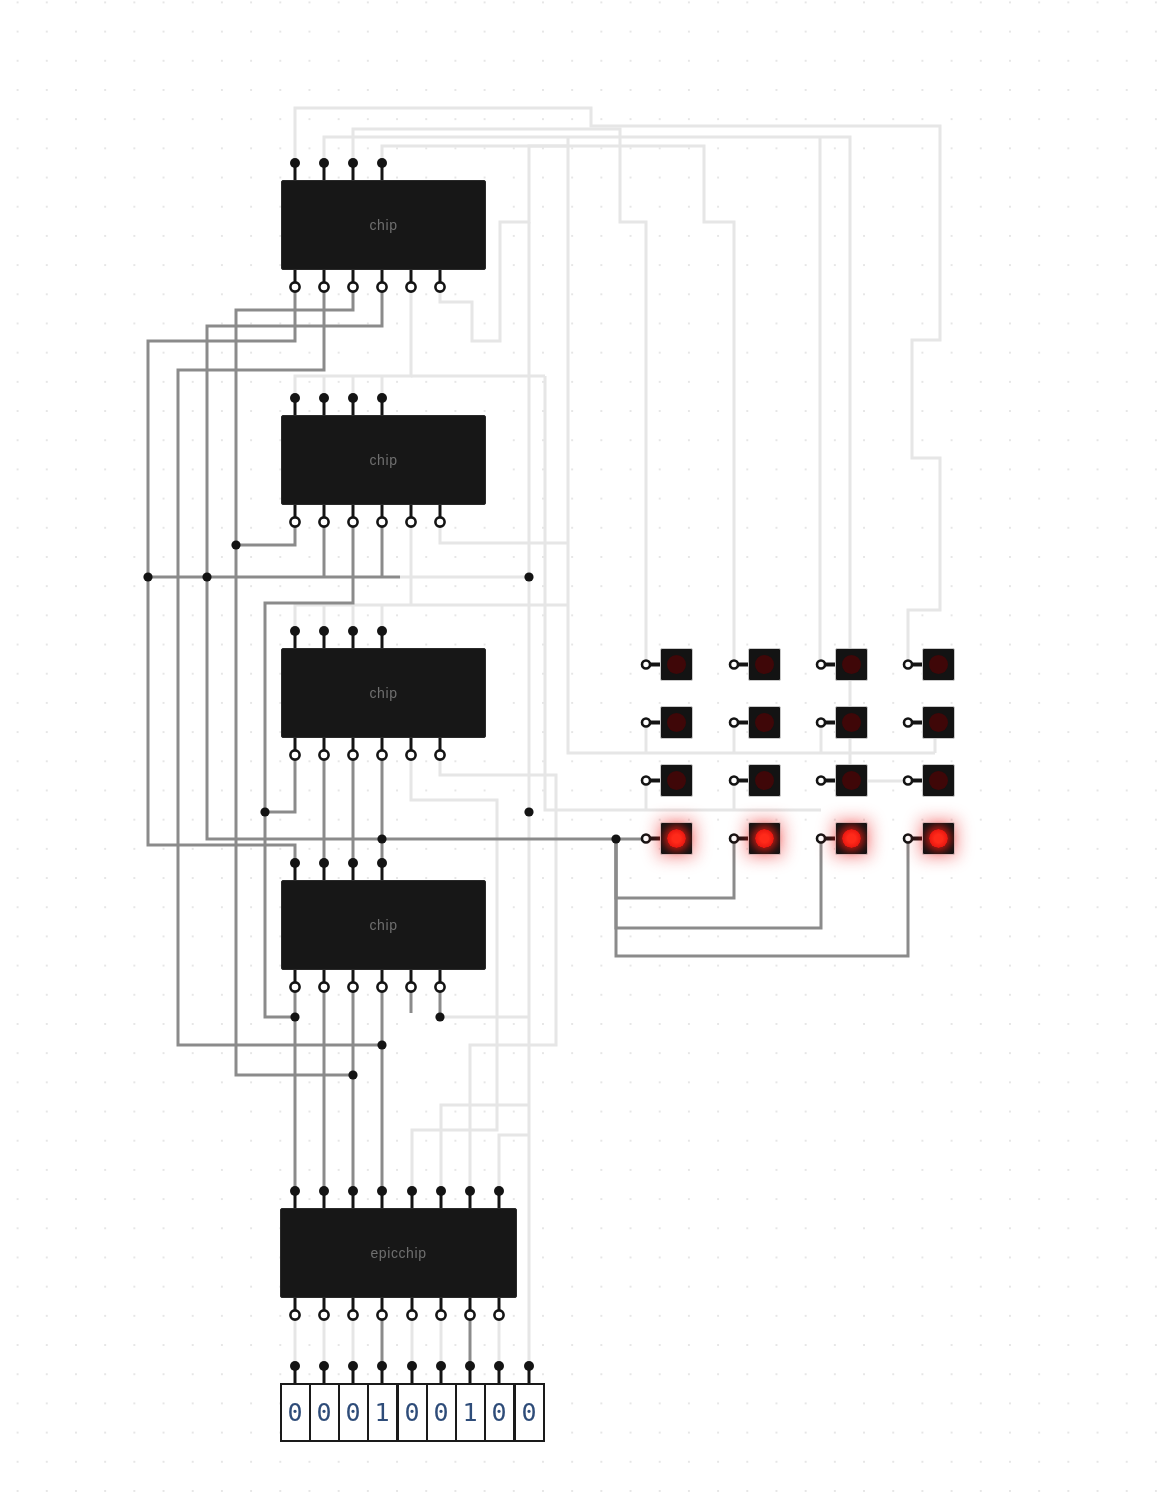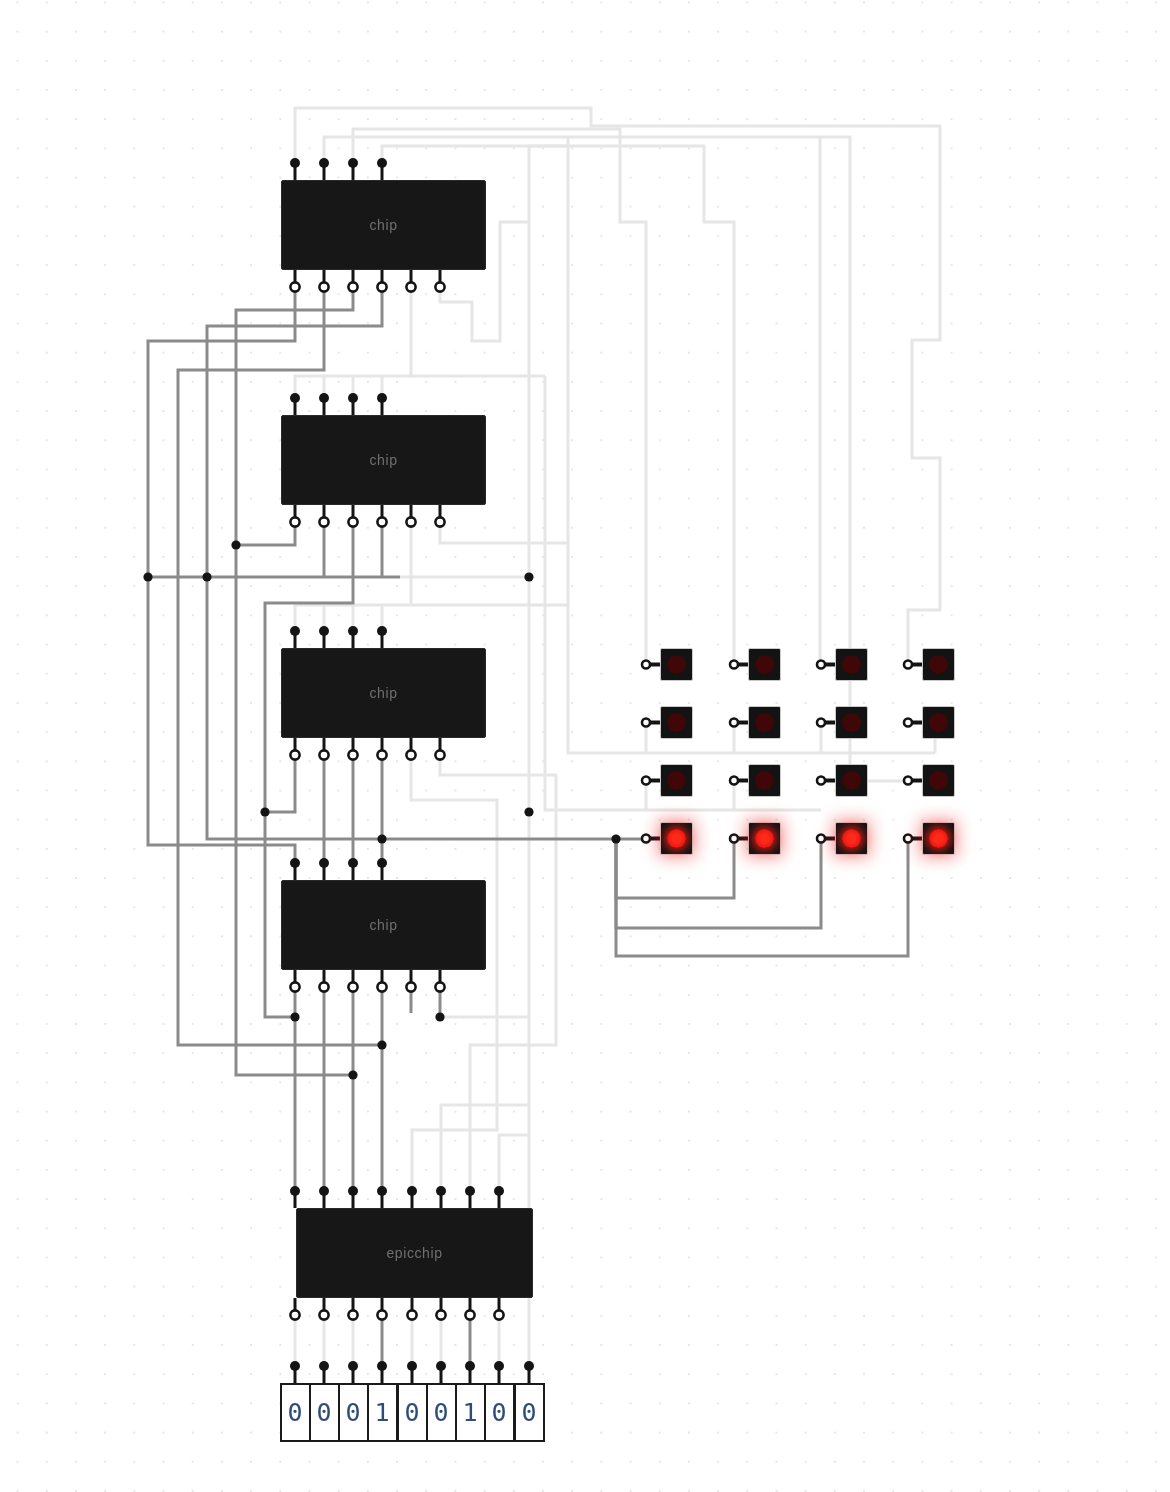--- a/index.html
+++ b/index.html
@@ -297,21 +297,21 @@
       </div>
       <div class="chip" style="left: 281px; top: 415px; width: 205px; height: 90px;">
         <span class="chip-label">chip</span>
       </div>
       <div class="chip" style="left: 281px; top: 648px; width: 205px; height: 90px;">
         <span class="chip-label">chip</span>
       </div>
       <div class="chip" style="left: 281px; top: 880px; width: 205px; height: 90px;">
         <span class="chip-label">chip</span>
       </div>
-      <div class="chip" style="left: 280px; top: 1208px; width: 237px; height: 90px; margin-left: 16px;">
+      <div class="chip" style="left: 280px; top: 1208px; width: 237px; height: 90px;">
         <span class="chip-label">epicchip</span>
       </div>
       <div class="led" style="left: 660px; top: 648px; width: 33px; height: 33px;">
         <span class="led-dot"></span>
       </div>
       <div class="led" style="left: 748px; top: 648px; width: 33px; height: 33px;">
         <span class="led-dot"></span>
       </div>
       <div class="led" style="left: 835px; top: 648px; width: 33px; height: 33px;">
         <span class="led-dot"></span>

